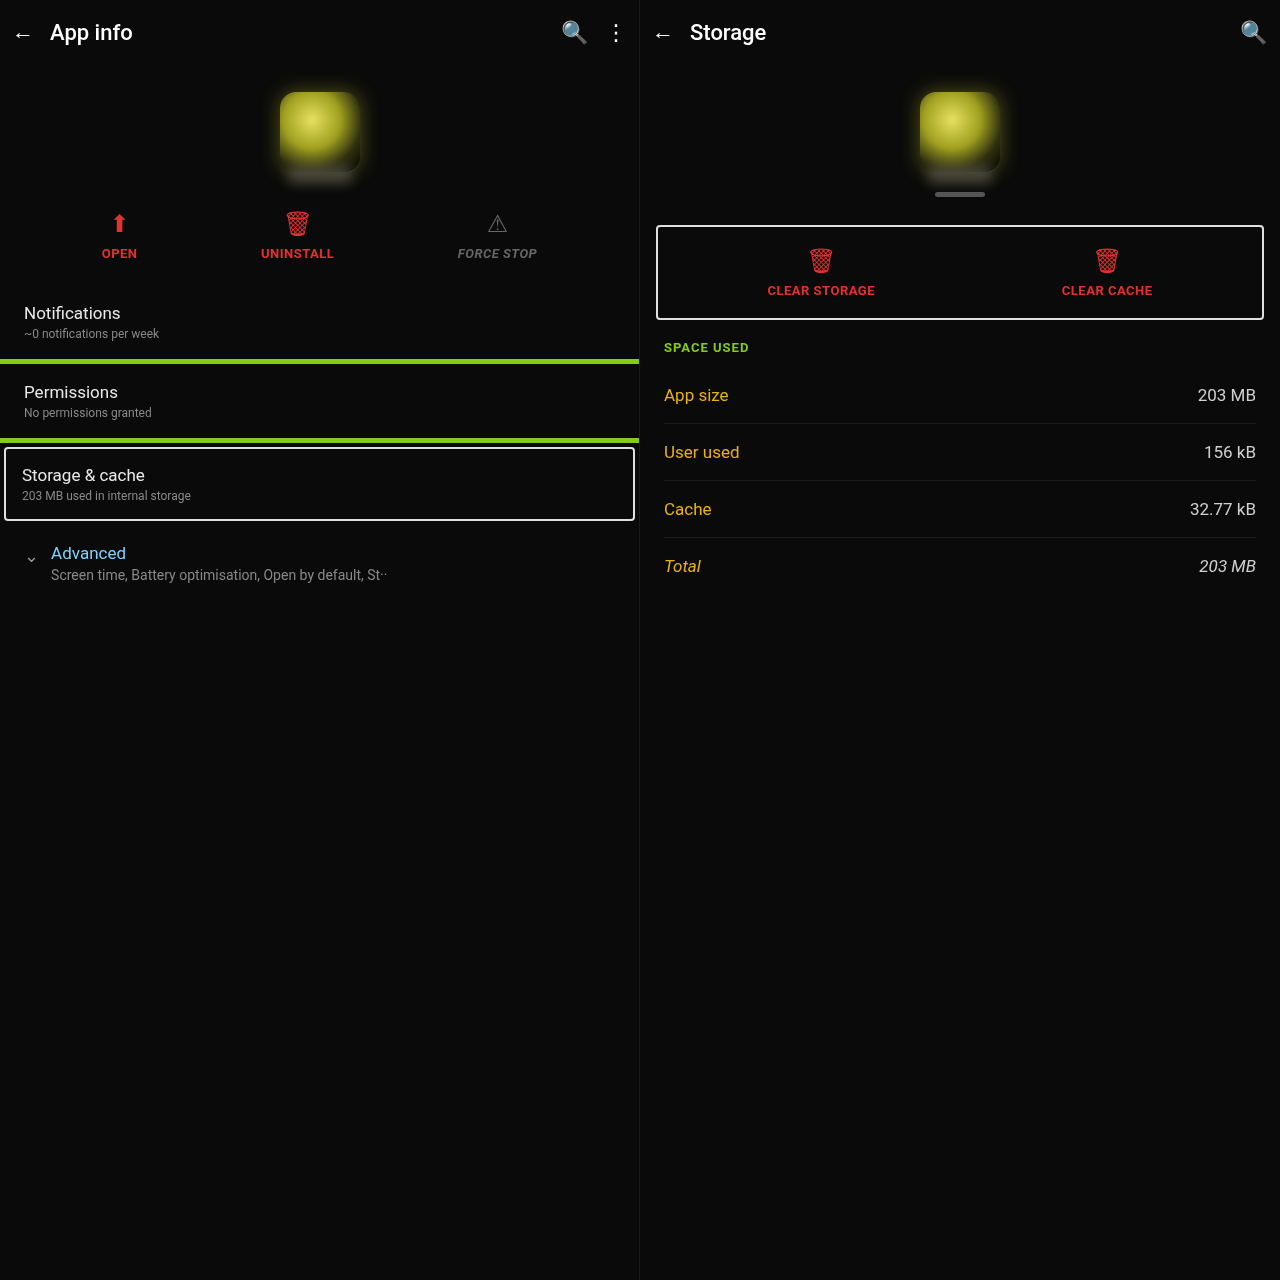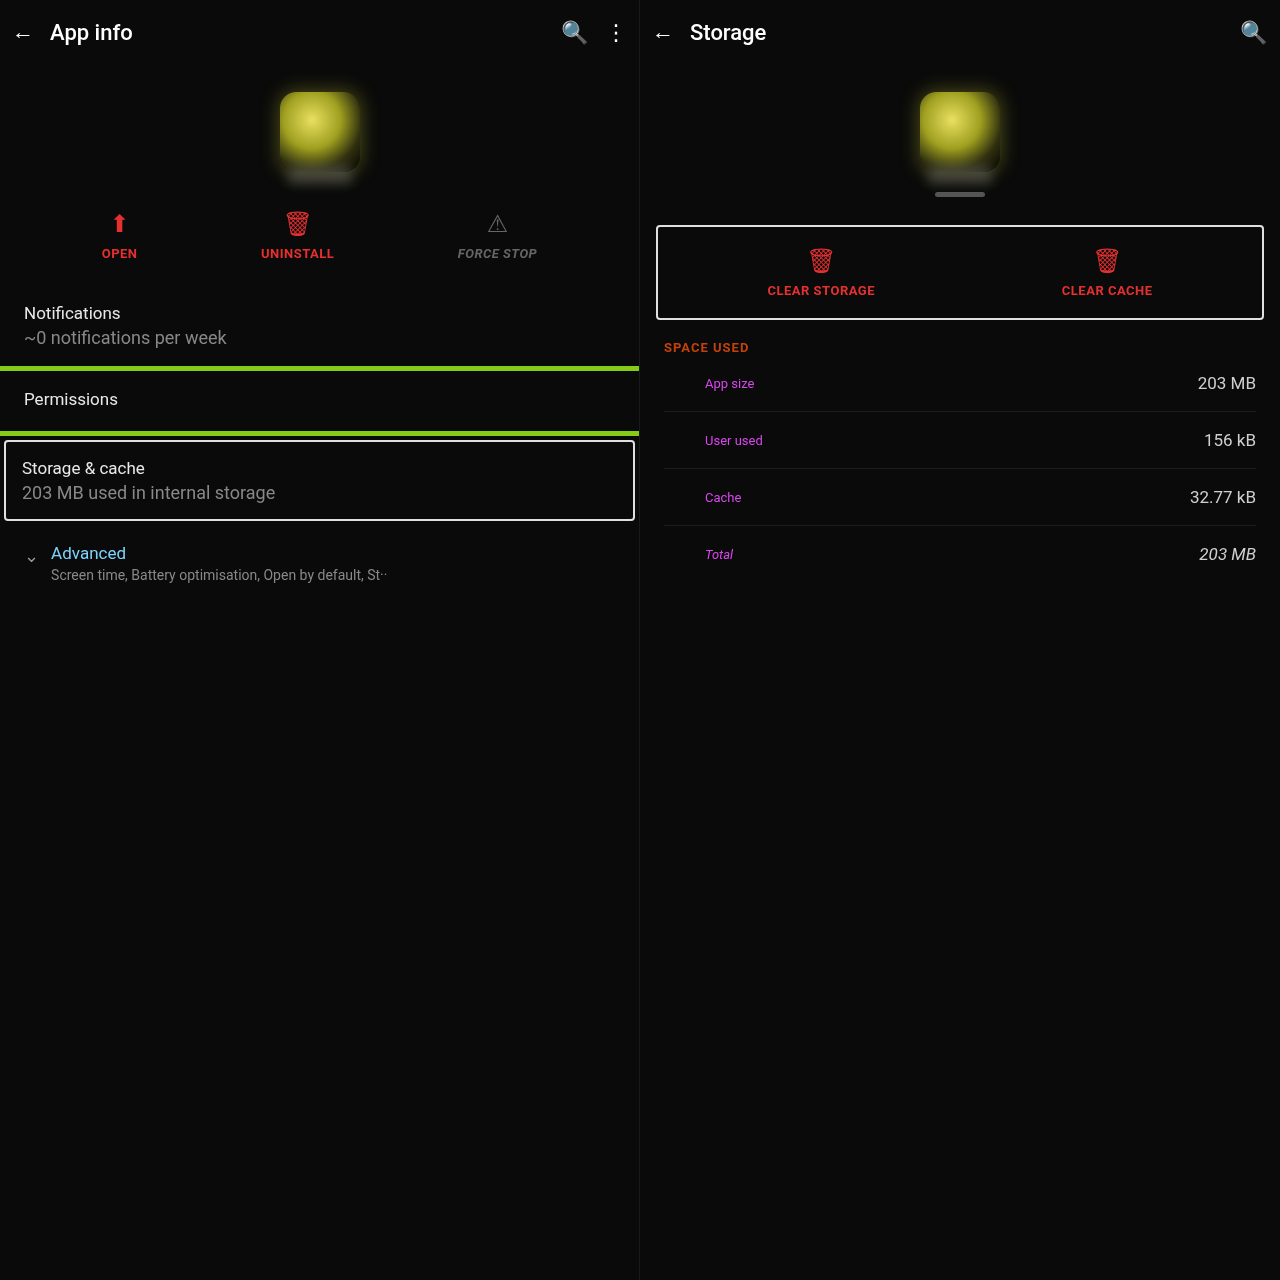--- a/index.html
+++ b/index.html
@@ -118,21 +118,21 @@
       padding: 16px 16px;
     }
     .menu-item-title {
       color: #e8e8e8;
       font-size: 17px;
       font-weight: 400;
       margin-bottom: 4px;
     }
     .menu-item-sub {
       color: #888;
-      font-size: 18px;
+      font-size: 12px;
     }
     .menu-item-advanced {
       display: flex;
       align-items: flex-start;
       padding: 18px 24px;
     }
     .chevron-down {
       color: #999;
       font-size: 18px;
       margin-right: 12px;
@@ -172,32 +172,33 @@
       font-weight: 700;
       color: #e53030;
       letter-spacing: 0.5px;
     }
 
     
     .space-section { padding: 0 24px; }
     .space-title {
       font-size: 13px;
       font-weight: 700;
-      color: #c2410c;
+      color: #84cc16;
       letter-spacing: 1px;
+      margin-bottom: 12px;
     }
     .space-row {
       display: flex;
       justify-content: space-between;
       align-items: center;
       padding: 18px 0;
       border-bottom: 1px solid #1c1c1c;
     }
     .space-row:last-child { border-bottom: none; font-style: italic; }
-    .space-label { color: #d946ef; font-size: 13px; margin-left: 41px; }
+    .space-label { color: #eab308; font-size: 17px; }
     .space-value { color: #d0d0d0; font-size: 17px; }
   </style>
 </head>
 <body>
 
 <div class="panel panel-left">
 
   <div class="header">
     <span class="header-back">←</span>
     <span class="header-title">App info</span>
@@ -228,20 +229,21 @@
     </div>
   </div>
 
   <div class="menu-list">
     <div class="menu-item">
       <div class="menu-item-title">Notifications</div>
       <div class="menu-item-sub">~0 notifications per week</div>
     </div>
     <div class="menu-item">
       <div class="menu-item-title">Permissions</div>
+      <div class="menu-item-sub">No permissions granted</div>
     </div>
     <div class="menu-item highlighted">
       <div class="menu-item-title">Storage &amp; cache</div>
       <div class="menu-item-sub">203 MB used in internal storage</div>
     </div>
     <div class="menu-item-advanced">
       <span class="chevron-down">⌄</span>
       <div class="advanced-text">
         <div class="menu-item-title">Advanced</div>
         <div class="menu-item-sub">Screen time, Battery optimisation, Open by default, St··</div>

